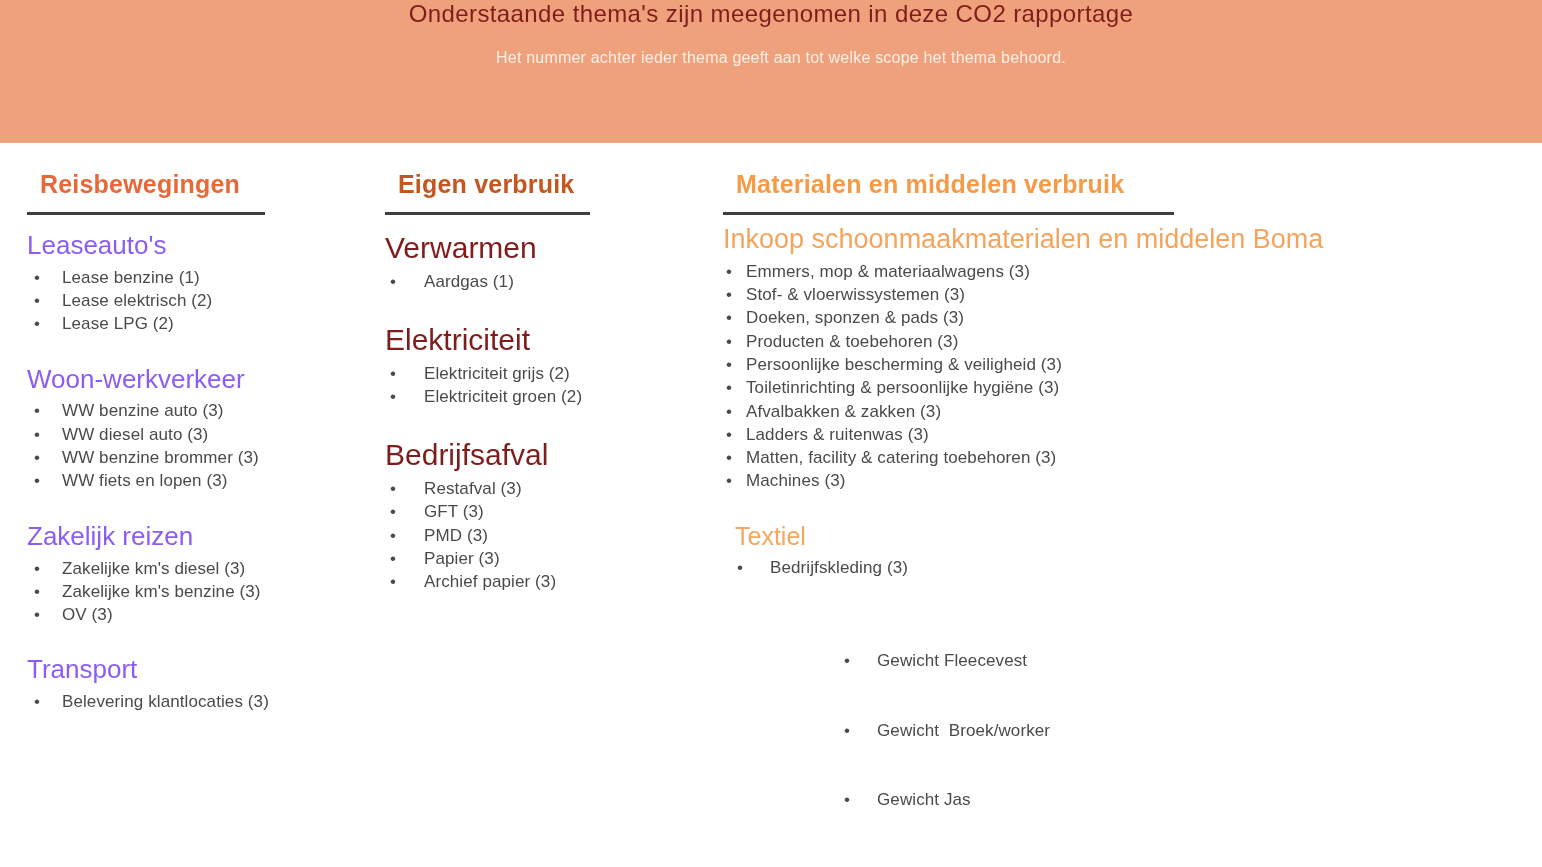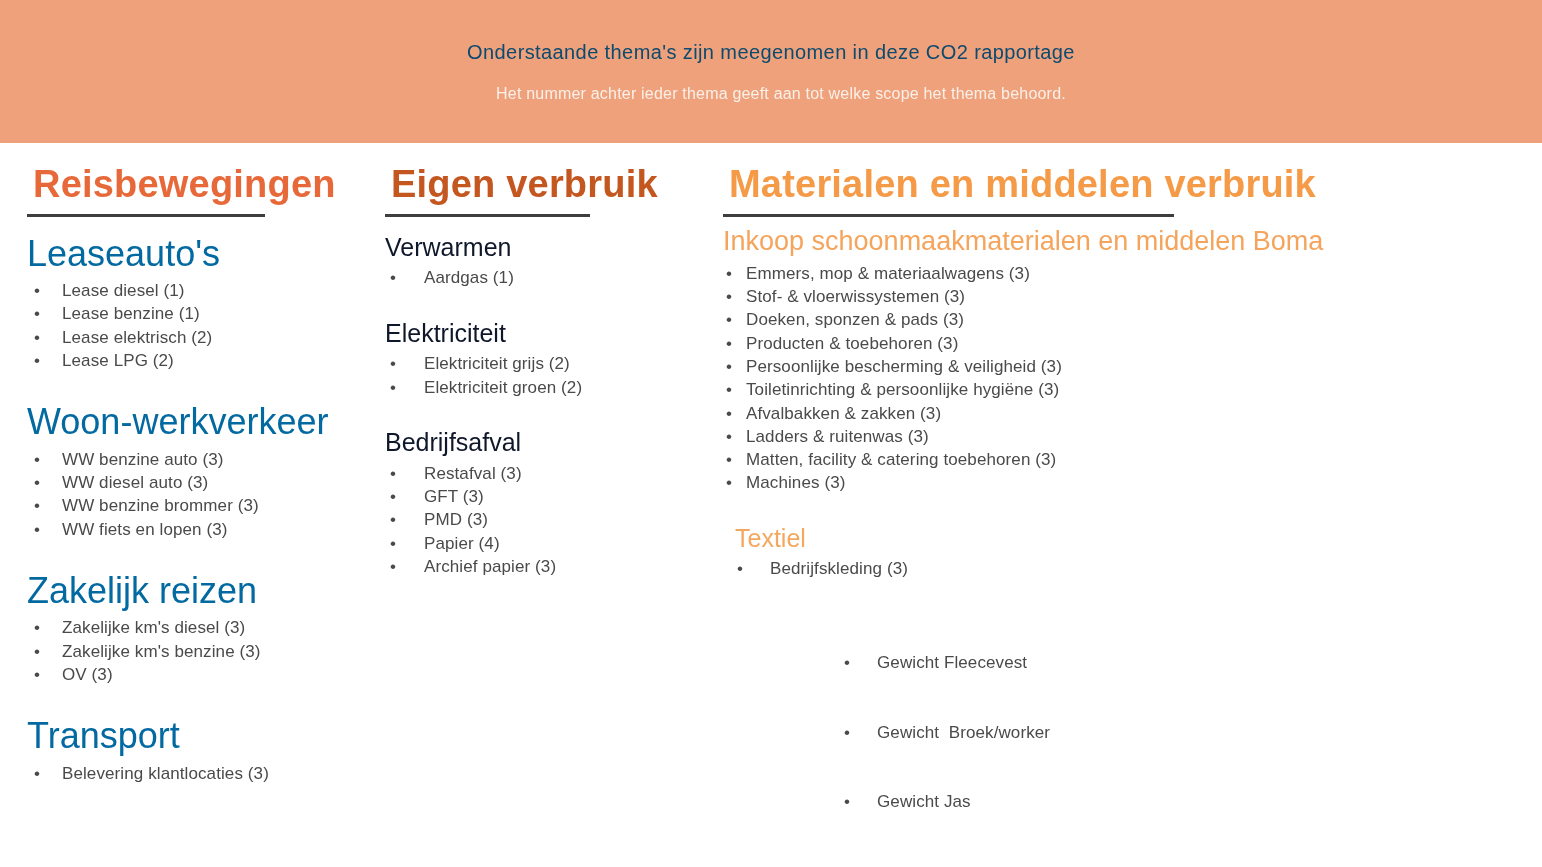--- a/index.html
+++ b/index.html
@@ -14,46 +14,45 @@
   }
 
   
   .banner {
     width: 100%;
     height: 143px;
     background: #EFA17C;
     text-align: center;
   }
   .banner-title {
-    padding-top: 41px;
-    font-size: 20px;
+    font-size: 24px;
     font-weight: 400;
     letter-spacing: 0.4px;
-    color: #0c4a6e;
+    color: #7f1d1d;
   }
   .banner-subtitle {
     margin-top: 21px;
     font-size: 16px;
     font-weight: 400;
     letter-spacing: 0.2px;
     color: #FAF0E8;
     margin-left: 20px;
   }
 
   
   .content { position: relative; height: 724px; }
   .col { position: absolute; top: 0; }
   #col1 { left: 27px;  width: 340px; }
   #col2 { left: 385px; width: 320px; }
   #col3 { left: 723px; width: 700px; }
 
   h1.col-heading {
-    margin: 6px;
+    margin: 13px;
     padding-top: 14px;
-    font-size: 38px;
+    font-size: 25px;
     font-weight: 700;
     letter-spacing: 0.2px;
     line-height: 1.15;
   }
   #col1 h1 { color: #E7693A; }
   #col2 h1 { color: #C4561F; }
   #col3 h1 { color: #F59A47; }
 
   .rule { height: 3px; background: #3E3E3E; margin-top: 7px; }
   #col1 .rule { width: 238px; }
@@ -62,22 +61,22 @@
 
   .section { margin-top: 29px; }
   .section.first { margin-top: 16px; }
   #col3 .section.first { margin-top: 9px; }
 
   h2.sub-heading {
     margin: 0;
     font-weight: 400;
     line-height: 1.15;
   }
-  #col1 h2 { font-size: 36px; color: #0369a1; }
-  #col2 h2 { font-size: 25px; color: #0f172a; }
+  #col1 h2 { font-size: 26px; color: #8b5cf6; }
+  #col2 h2 { font-size: 30px; color: #7f1d1d; }
   #col3 .section.first h2 { font-size: 27px; color: #F5A45C; }
   #col3 .section.textiel h2 { font-size: 25px; color: #F4A85F; margin-left: 12px; margin-top: 8px; }
 
   ul {
     list-style: none;
     margin: 5px 0 0 0;
     padding: 0;
     font-size: 17px;
     color: #4A4A4A;
     letter-spacing: 0.1px;
@@ -107,21 +106,20 @@
 
 <main class="content">
 
   <section class="col" id="col1">
     <h1 class="col-heading">Reisbewegingen</h1>
     <div class="rule"></div>
 
     <div class="section first">
       <h2 class="sub-heading">Leaseauto's</h2>
       <ul>
-        <li>Lease diesel (1)</li>
         <li>Lease benzine (1)</li>
         <li>Lease elektrisch (2)</li>
         <li>Lease LPG (2)</li>
       </ul>
     </div>
 
     <div class="section">
       <h2 class="sub-heading">Woon-werkverkeer</h2>
       <ul>
         <li>WW benzine auto (3)</li>
@@ -166,21 +164,21 @@
         <li>Elektriciteit groen (2)</li>
       </ul>
     </div>
 
     <div class="section">
       <h2 class="sub-heading">Bedrijfsafval</h2>
       <ul>
         <li>Restafval (3)</li>
         <li>GFT (3)</li>
         <li>PMD (3)</li>
-        <li>Papier (4)</li>
+        <li>Papier (3)</li>
         <li>Archief papier (3)</li>
       </ul>
     </div>
   </section>
 
   <section class="col" id="col3">
     <h1 class="col-heading">Materialen en middelen verbruik</h1>
     <div class="rule"></div>
 
     <div class="section first">

